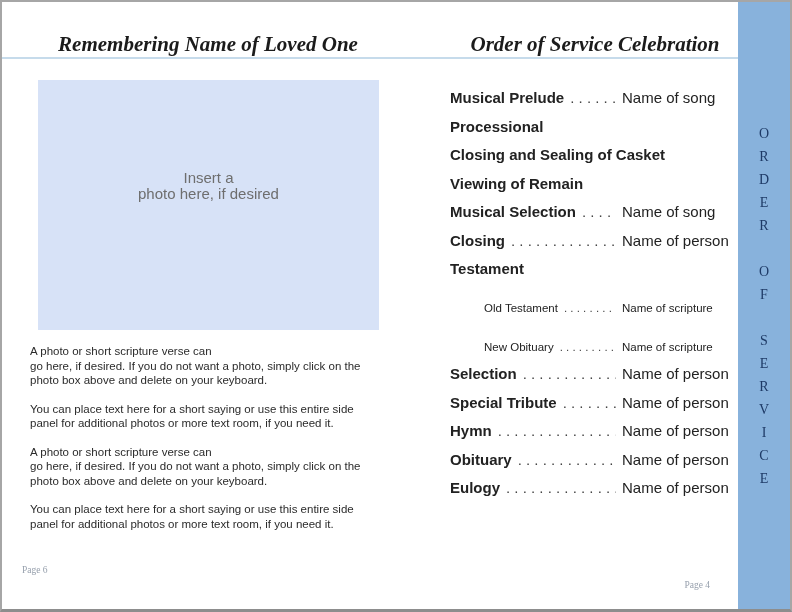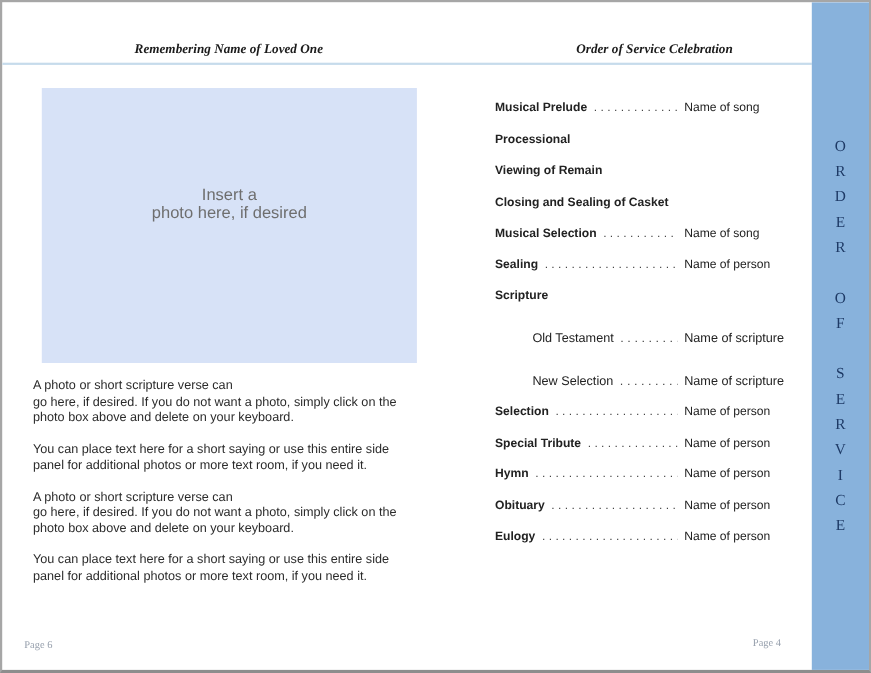--- a/index.html
+++ b/index.html
@@ -5,21 +5,21 @@
   * { margin:0; padding:0; box-sizing:border-box; }
   body { background:#fff; font-family:"Liberation Sans", sans-serif; }
   .sheet {
     position:relative; width:792px; height:612px; background:#ffffff;
     border:2px solid #a6a6a6; border-bottom:3px solid #8d8d8d; overflow:hidden;
   }
   
   .page-header {
     position:absolute; top:30px; height:24px; line-height:24px;
     font-family:"Liberation Serif", serif; font-weight:bold; font-style:italic;
-    font-size:12px; color:#1b1b1b; text-align:center; white-space:nowrap;
+    font-size:21px; color:#1b1b1b; text-align:center; white-space:nowrap;
   }
   .page-header.left { left:6px; width:400px; }
   .page-header.right { left:448px; width:290px; }
   .header-rule { position:absolute; top:55px; left:0; right:52px; height:2px; background:#c6dbeb; }
 
   
   .band {
     position:absolute; top:0; right:0; bottom:0; width:52px; background:#88b2dc;
     display:flex; flex-direction:column; justify-content:center; align-items:center;
   }
@@ -38,35 +38,35 @@
   }
   .left-paras {
     position:absolute; left:28px; top:342px; width:356px; text-align:left;
   }
   .left-paras p {
     font-size:11.5px; line-height:14.5px; color:#2b2b2b; margin-bottom:14px; white-space:pre-line;
   }
 
   
   .svc-list { position:absolute; left:448px; top:88px; width:264px; }
-  .svc-row { display:flex; align-items:baseline; line-height:16px; margin-bottom:12.5px; font-size:11px; color:#222; }
+  .svc-row { display:flex; align-items:baseline; line-height:16px; margin-bottom:12.5px; font-size:15px; color:#222; }
   .svc-row.tight { margin-bottom:2px; }
   .svc-sub { display:flex; align-items:baseline; line-height:15px; font-size:11.5px; color:#222; padding-left:34px;margin-top:24px; }
   .svc-sub.last { margin-bottom:11px; }
   .svc-label { font-weight:bold; white-space:nowrap; }
   .svc-sub .svc-label { font-weight:normal; }
   .svc-suffix { font-weight:normal; white-space:nowrap; margin-left:4px; }
   .svc-dots { flex:1 1 auto; overflow:hidden; white-space:nowrap; color:#444; margin:0 6px; }
   .svc-value { flex:0 0 92px; width:92px; white-space:nowrap; color:#222; }
 
   
   .page-num {
     position:absolute; font-family:"Liberation Serif", serif; font-size:9.5px; color:#97a0ad;
   }
-  .page-num.left { left:20px; bottom:17px; }
+  .page-num.left { left:20px; bottom:34px; }
   .page-num.right { right:80px; bottom:19px; }
 </style>
 </head>
 <body>
 
 <div class="sheet">
 
   <div class="page-header left">Remembering Name of Loved One</div>
   <div class="page-header right">Order of Service Celebration</div>
   <div class="header-rule"></div>
@@ -97,51 +97,51 @@
       <span class="svc-label">Musical Prelude</span>
       <span class="svc-dots">. . . . . . . . . . . . . . . . . . . . . . . . . . . . . .</span>
       <span class="svc-value">Name of song</span>
     </div>
 
     <div class="svc-row">
       <span class="svc-label">Processional</span>
     </div>
 
     <div class="svc-row">
-      <span class="svc-label">Viewing of Remain</span>
+      <span class="svc-label">Closing and Sealing of Casket</span>
     </div>
 
     <div class="svc-row">
-      <span class="svc-label">Closing and Sealing of Casket</span>
+      <span class="svc-label">Viewing of Remain</span>
     </div>
 
     <div class="svc-row">
       <span class="svc-label">Musical Selection</span>
       <span class="svc-dots">. . . . . . . . . . . . . . . . . . . . . . . . . . . . . .</span>
       <span class="svc-value">Name of song</span>
     </div>
 
     <div class="svc-row">
-      <span class="svc-label">Sealing</span>
+      <span class="svc-label">Closing</span>
       <span class="svc-dots">. . . . . . . . . . . . . . . . . . . . . . . . . . . . . .</span>
       <span class="svc-value">Name of person</span>
     </div>
 
     <div class="svc-row tight">
-      <span class="svc-label">Scripture</span>
+      <span class="svc-label">Testament</span>
     </div>
 
     <div class="svc-sub">
       <span class="svc-label">Old Testament</span>
       <span class="svc-dots">. . . . . . . . . . . . . . . . . . . .</span>
       <span class="svc-value">Name of scripture</span>
     </div>
 
     <div class="svc-sub last">
-      <span class="svc-label">New Selection</span>
+      <span class="svc-label">New Obituary</span>
       <span class="svc-dots">. . . . . . . . . . . . . . . . . . . .</span>
       <span class="svc-value">Name of scripture</span>
     </div>
 
     <div class="svc-row">
       <span class="svc-label">Selection</span>
       <span class="svc-dots">. . . . . . . . . . . . . . . . . . . . . . . . . . . . . .</span>
       <span class="svc-value">Name of person</span>
     </div>
 

